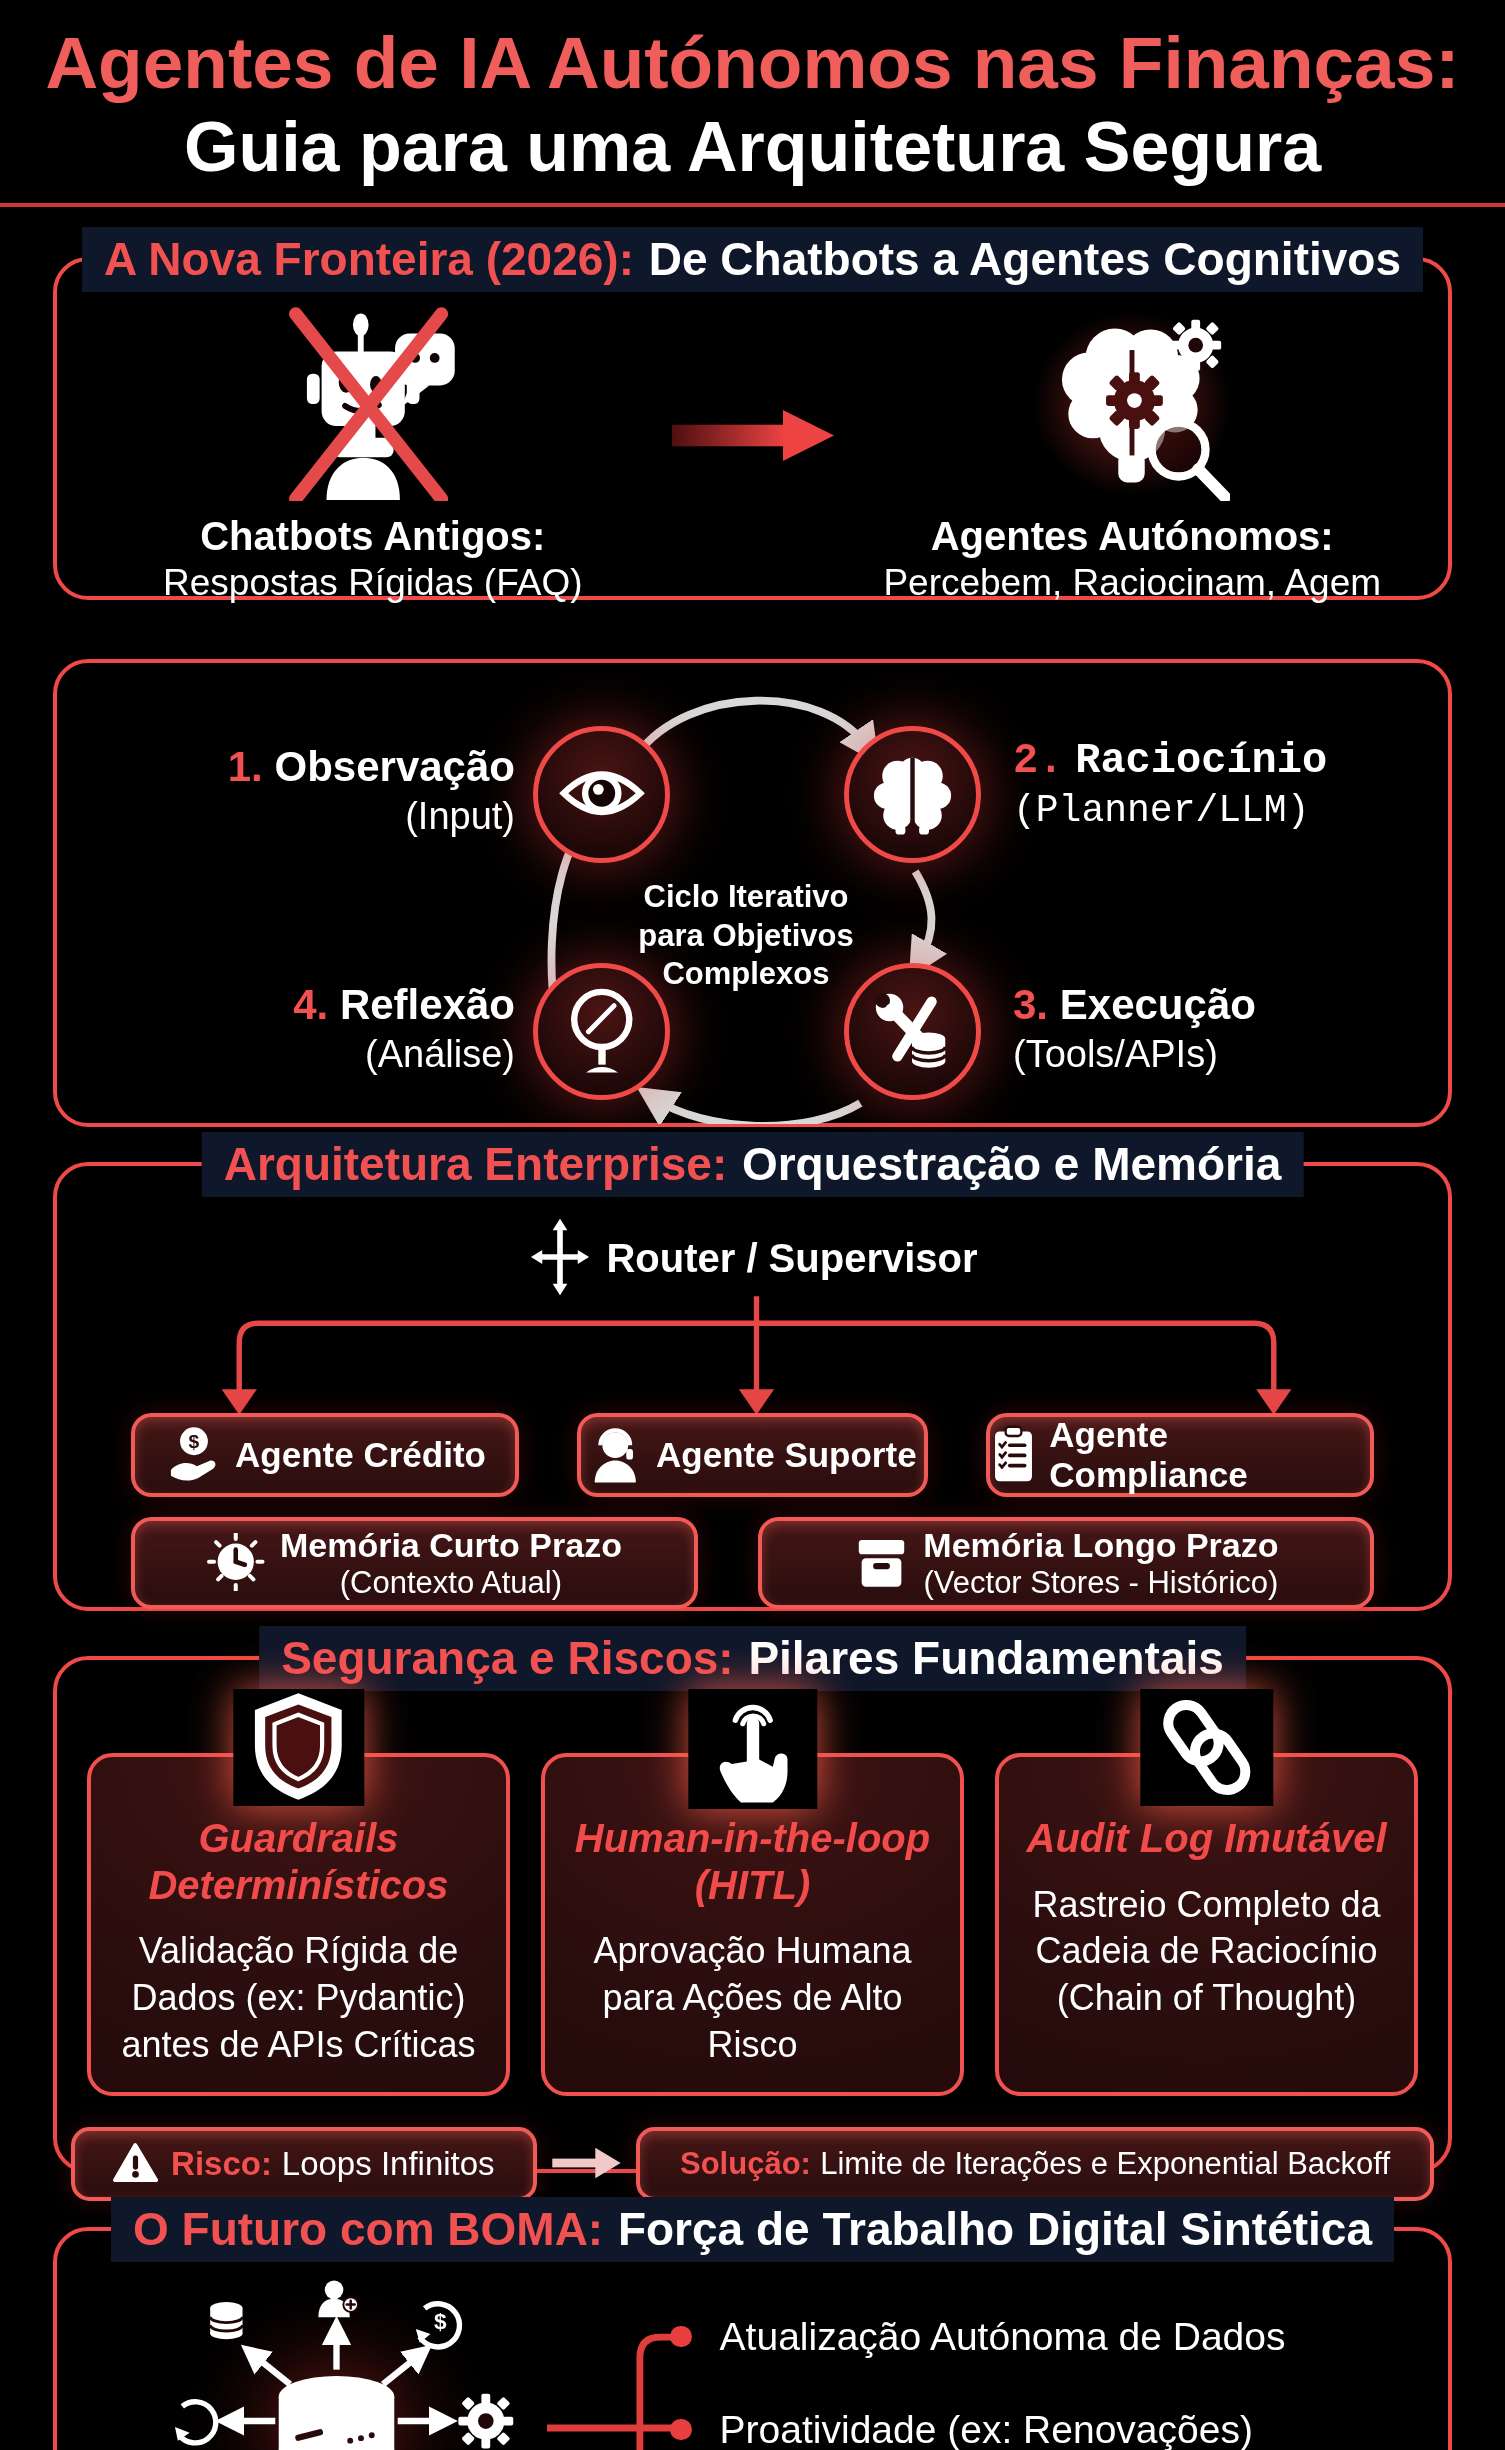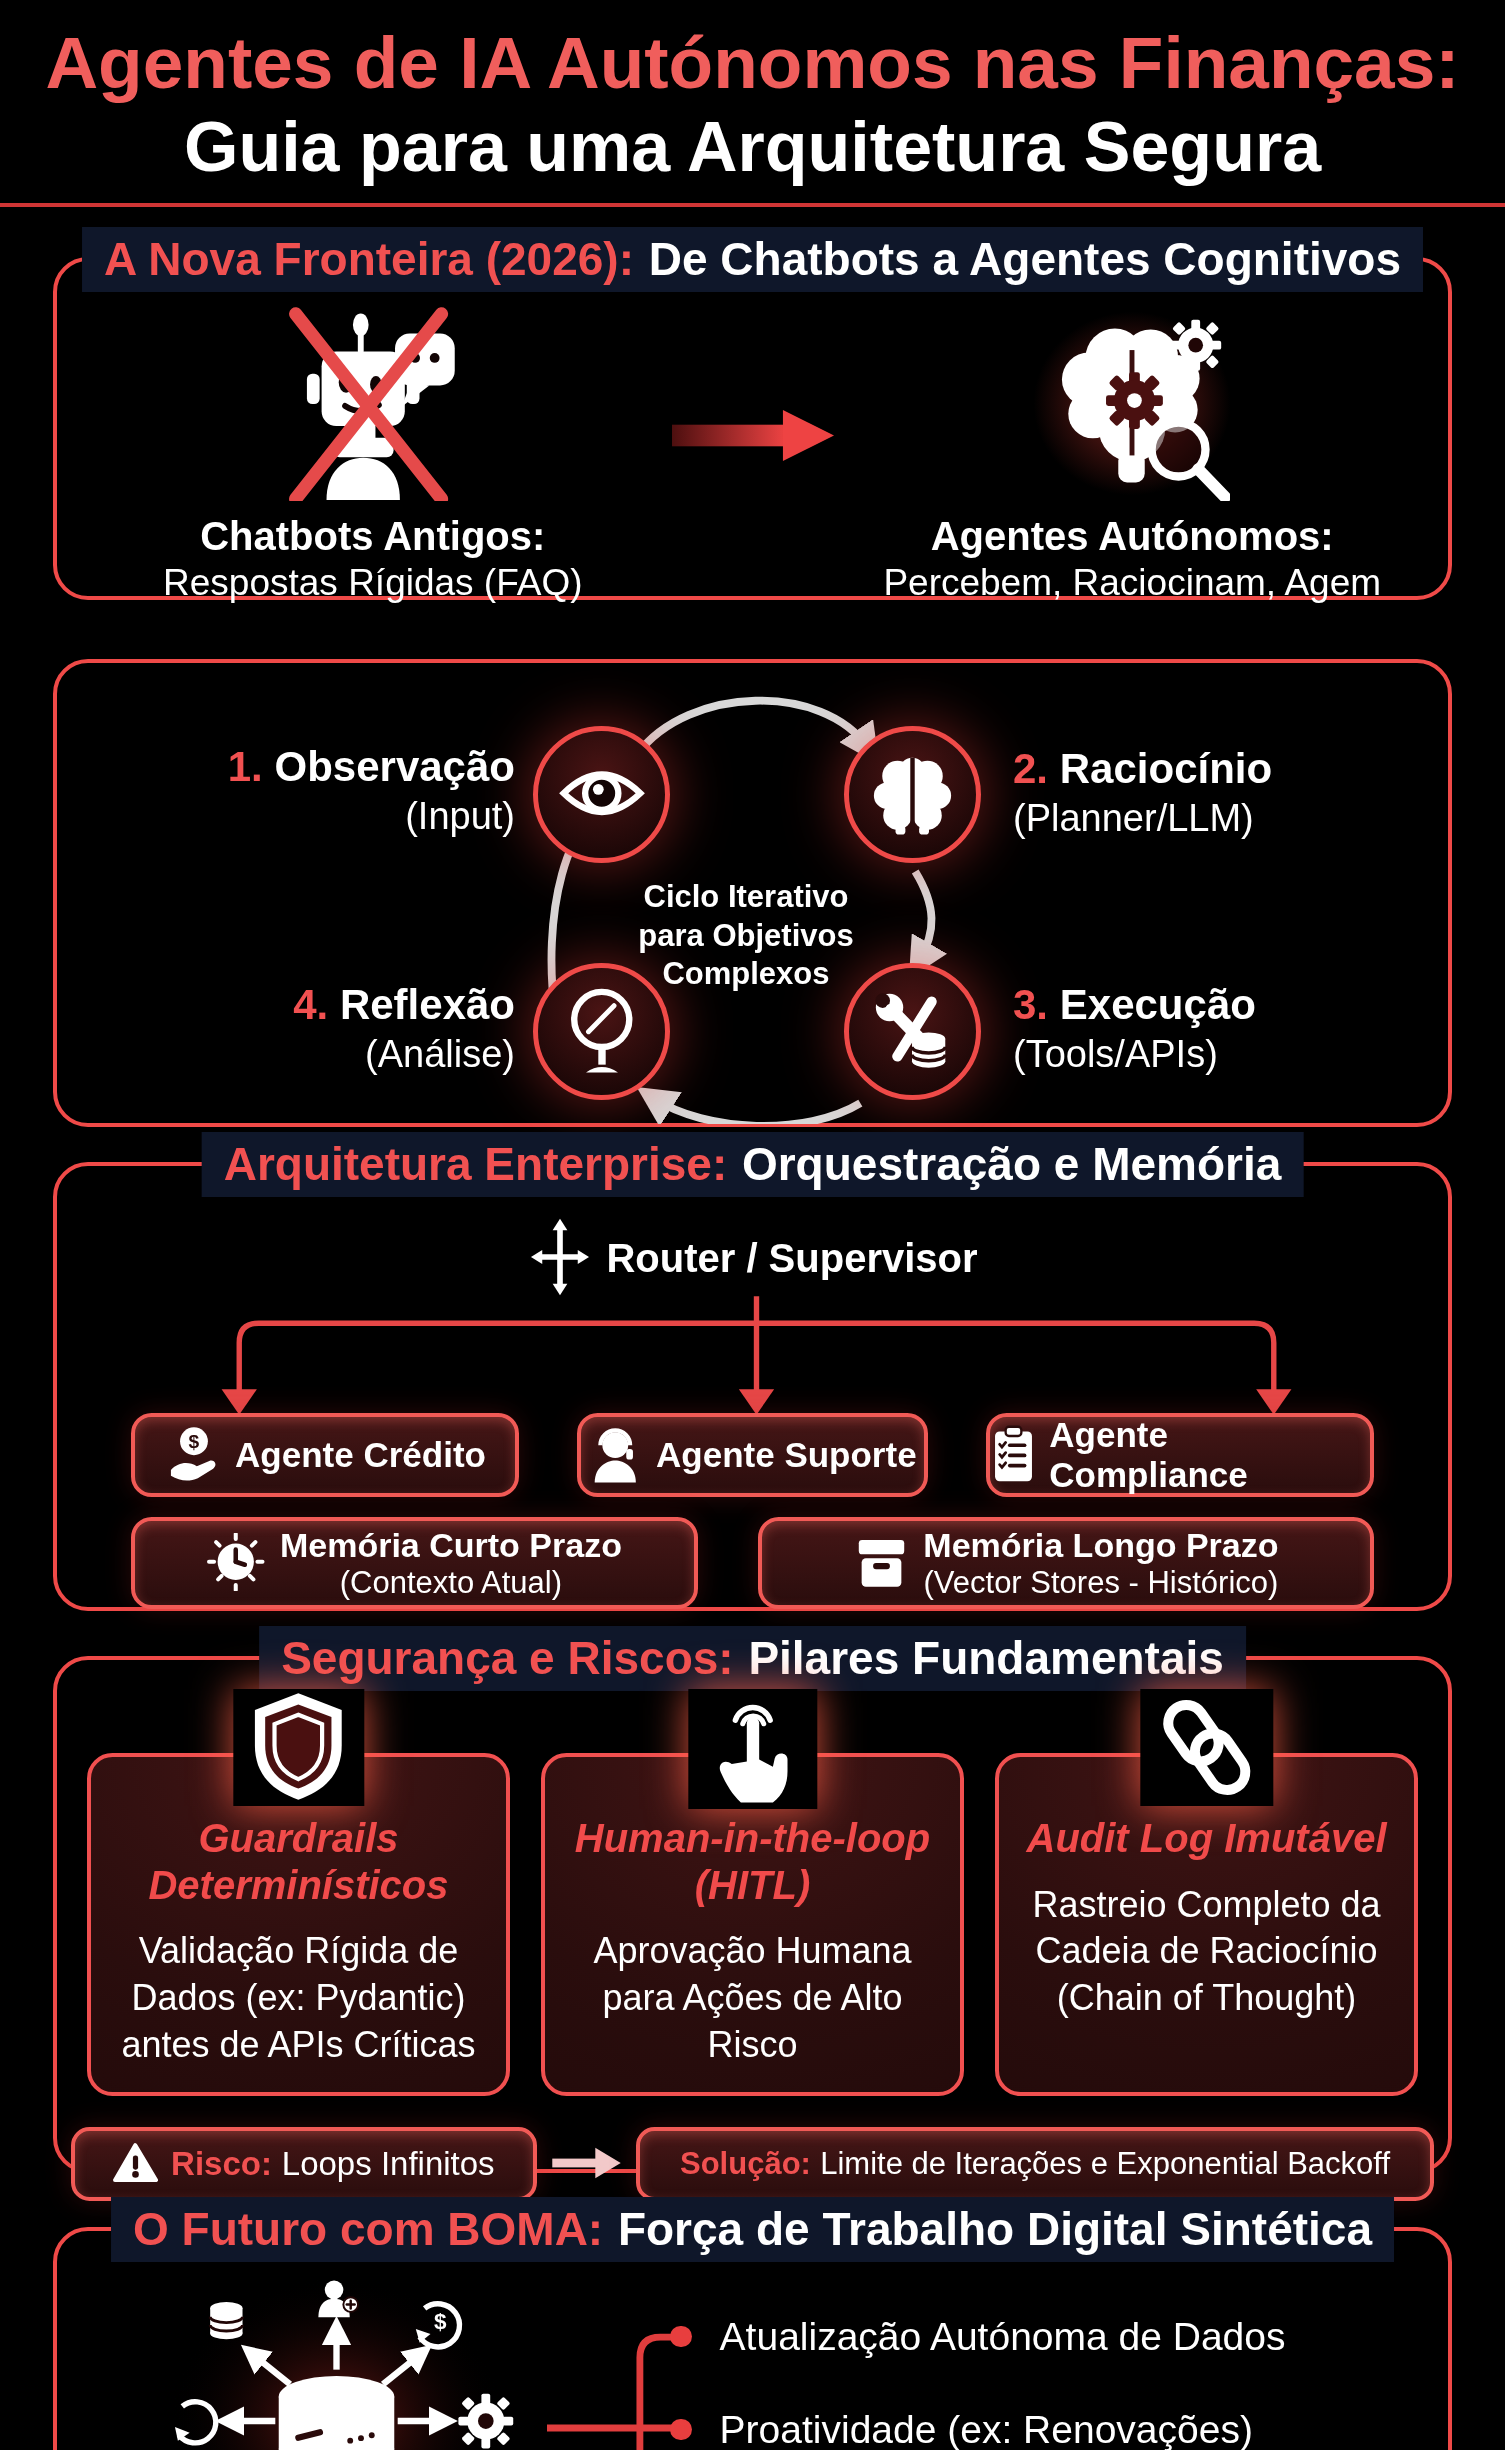--- a/index.html
+++ b/index.html
@@ -50,21 +50,21 @@
   .nEye    { left:476px;  top:63px; }
   .nBrain  { left:787px; top:63px; }
   .nMirror { left:476px;  top:300px; }
   .nTools  { left:787px; top:300px; }
   .step { position:absolute; }
   .step .l1 { font-size:42px; font-weight:bold; line-height:1.25; }
   .step .l1 .num { color:var(--red); margin-right:.28em; }
   .step .l2 { font-size:38px; line-height:1.2; }
   .stRight { text-align:right; }
   .stepA { right:933px; top:78px; }
-  .stepB { left:956px;  top:80px; }
+  .stepB { left:956px;  top:72px;font-family:Liberation Mono, monospace; }
   .stepD { right:933px; top:316px; }
   .stepC { left:956px;  top:316px; }
   .cycCenter { position:absolute; left:552px; top:215px; width:274px;
     font-size:31px; font-weight:bold; line-height:1.24; text-align:center; }
   .cycArrows { position:absolute; left:0; top:0; }
 
   
   .sec3 { margin-top:35px; height:449px; }
   .routerRow { display:flex; justify-content:center; align-items:center; gap:13px; margin-top:52px; }
   .routerRow .lbl { font-size:40px; font-weight:bold; }

